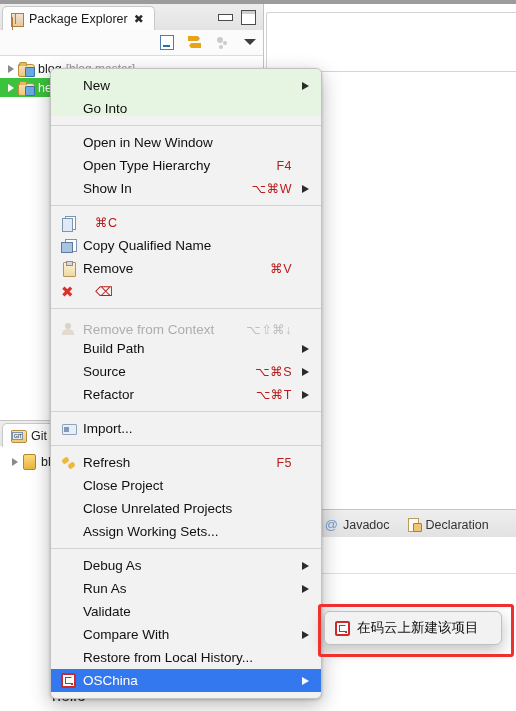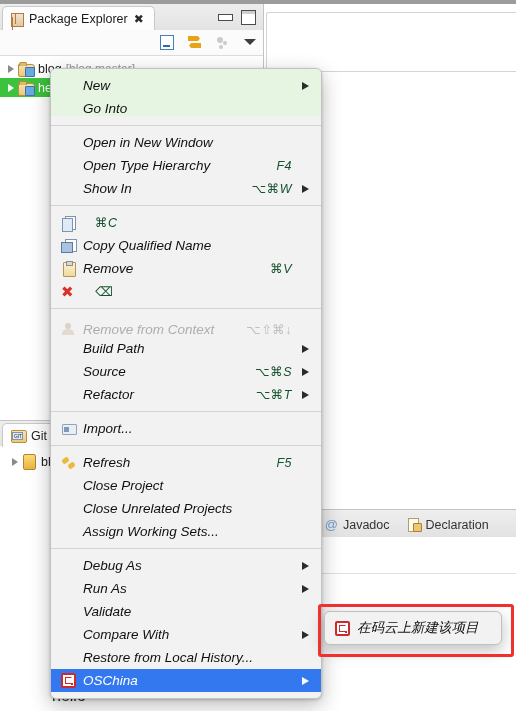--- a/index.html
+++ b/index.html
@@ -426,41 +426,40 @@
   .mi {
     position: relative;
     display: flex;
     align-items: center;
     height: 23px;
     padding: 0 12px 0 10px;
     font-size: 13.5px;
     color: #101010;
     white-space: nowrap;
     z-index: 2;
-    font-style: italic;
   }
   .mi.highlight {
     background: #3478f0;
     color: #ffffff;
   }
   .mi.disabled { color: #aeaeae; align-items: flex-end; }
   .mi-ico {
     width: 20px;
     flex: none;
     display: flex;
     align-items: center;
     justify-content: flex-start;
     height: 16px;
     margin-right: 2px;
   }
   .mi-ico.blank { width: 20px; }
   .mi-label { flex: 1; }
   .mi-key {
     font-size: 12.5px;
-    color: #14532d;
+    color: #b91c1c;
     margin-left: 12px;
     letter-spacing: 0.5px;
   }
   .mi.disabled .mi-key { color: #bfbfbf; }
   .mi-arrow {
     margin-left: 10px;
     width: 0; height: 0;
     border-top: 4.5px solid transparent;
     border-bottom: 4.5px solid transparent;
     border-left: 7px solid #2b2b2b;

